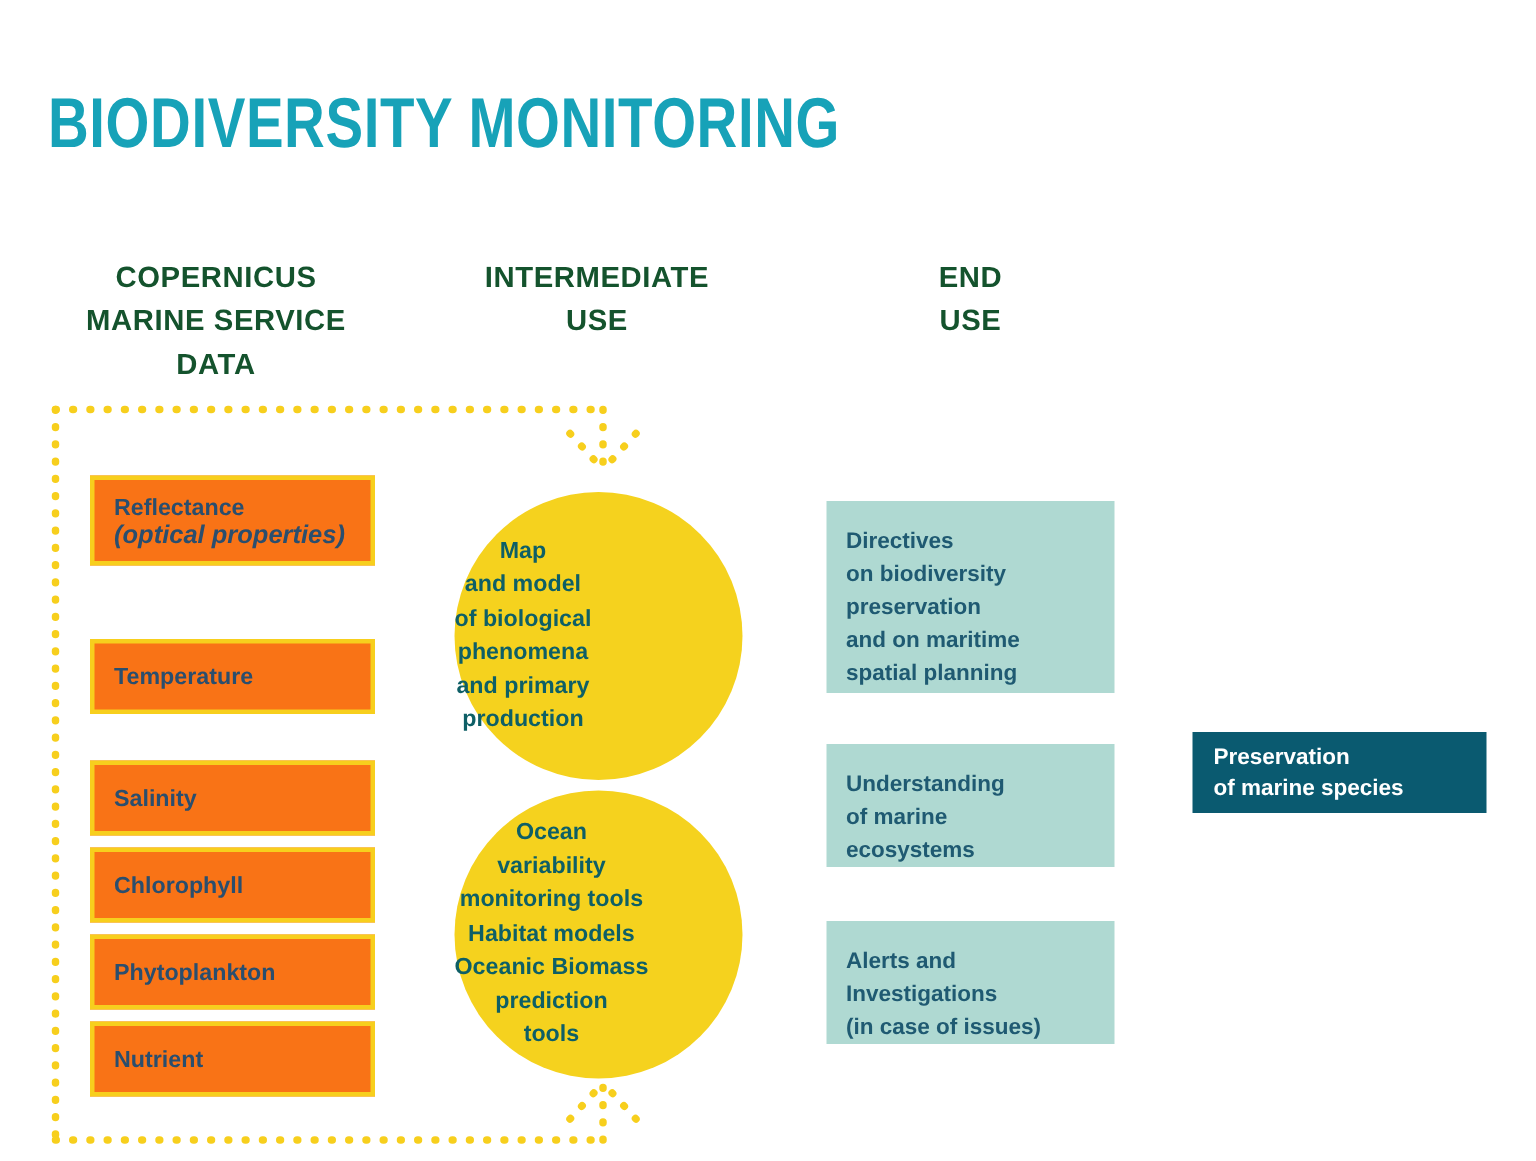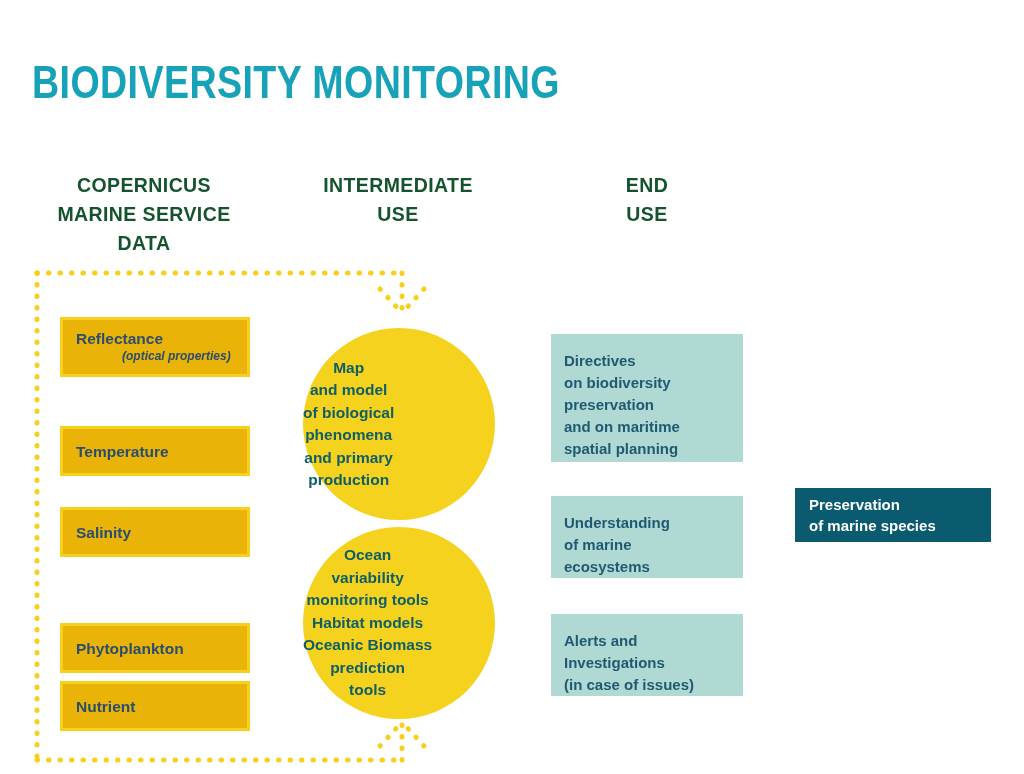--- a/index.html
+++ b/index.html
@@ -55,39 +55,38 @@
     pointer-events:none;
   }
 
   
   .data-box {
     position:absolute;
     left:60px;
     width:190px;
     height:50px;
     border:3px solid #F7CF1D;
-    background:#eab308;
+    background:#f97316;
     display:flex;
     flex-direction:column;
     justify-content:center;
     padding-left:13px;
   }
   .data-box .line1 {
     font-size:15.5px;
     font-weight:bold;
     color:#2A4E6E;
     line-height:19px;
   }
   .data-box .line2 {
-    font-size:12px;
+    font-size:17px;
     font-weight:bold;
     font-style:italic;
     color:#2A4E6E;
     line-height:17px;
-    margin-left:46px;
   }
   .data-box.tall { height:60px; }
 
   
   .circle {
     position:absolute;
     border-radius:50%;
     background:#F5D21E;
     display:flex;
     align-items:center;
@@ -182,20 +181,23 @@
 
   <div class="data-box tall" style="top:317px">
     <span class="line1">Reflectance</span>
     <span class="line2">(optical properties)</span>
   </div>
   <div class="data-box" style="top:426px">
     <span class="line1">Temperature</span>
   </div>
   <div class="data-box" style="top:507px">
     <span class="line1">Salinity</span>
+  </div>
+  <div class="data-box" style="top:565px">
+    <span class="line1">Chlorophyll</span>
   </div>
   <div class="data-box" style="top:623px">
     <span class="line1">Phytoplankton</span>
   </div>
   <div class="data-box" style="top:681px">
     <span class="line1">Nutrient</span>
   </div>
 
   <div class="circle" id="circle-map">
     <span class="ctext">Map

